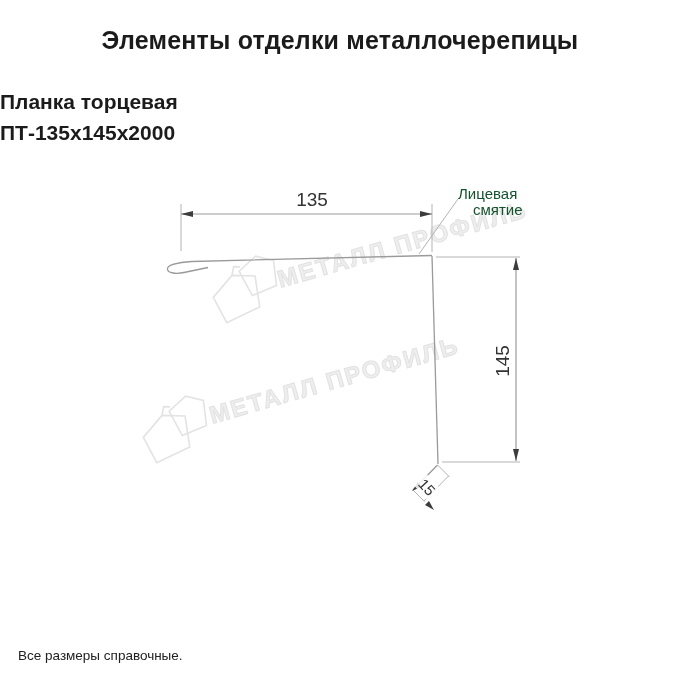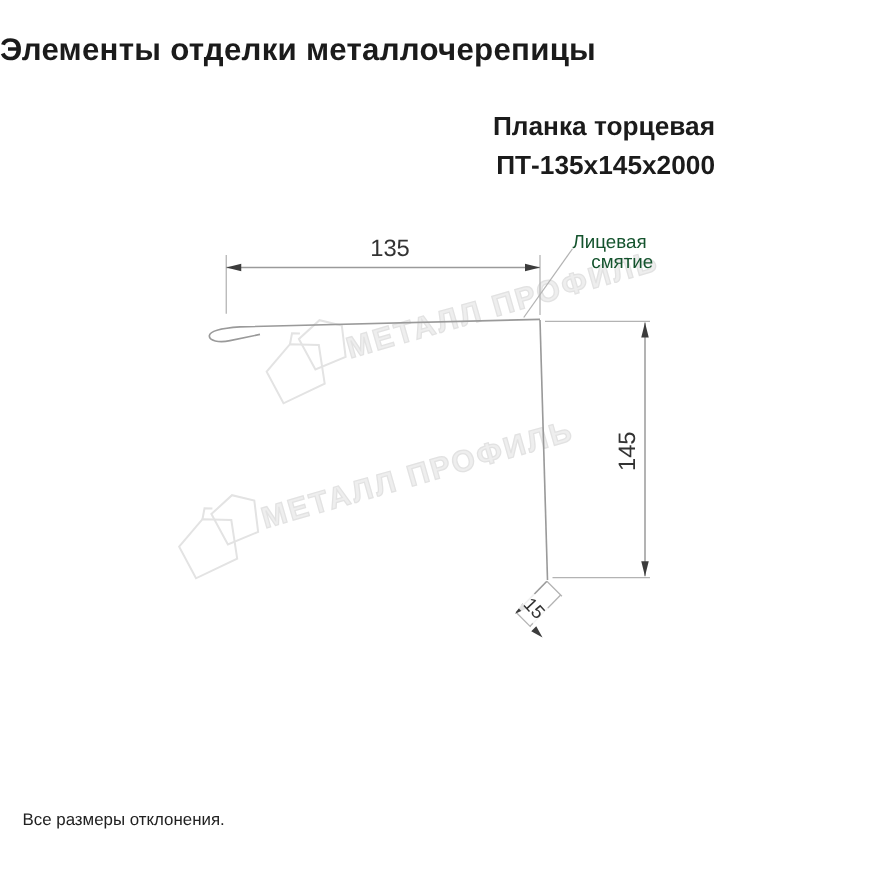--- a/index.html
+++ b/index.html
@@ -3,25 +3,25 @@
 <meta charset="utf-8">
 <style>
   html,body{margin:0;padding:0;background:#fff;}
   #canvas{
     position:relative;width:700px;height:700px;background:#ffffff;overflow:hidden;
     font-family:"Liberation Sans","DejaVu Sans",sans-serif;
   }
   .abs{position:absolute;}
   
   .title{
-    left:0;top:26px;width:680px;text-align:left;
+    left:0;top:26px;width:680px;text-align:center;
     font-size:25px;font-weight:bold;color:#1b1b1b;letter-spacing:0.2px;
   }
   .subtitle{
-    left:0;width:572px;text-align:right;
+    left:0;width:572px;text-align:left;
     font-size:21px;font-weight:bold;color:#1b1b1b;
   }
   .product-name{top:90px;}
   .product-code{top:121px;}
   
   .wm-text{
     font-size:24px;font-weight:bold;letter-spacing:2px;white-space:nowrap;
     color:#eeeeee;-webkit-text-stroke:1px #e2e2e2;
     transform-origin:0 50%;transform:rotate(-16deg);
   }
@@ -112,15 +112,15 @@
 
   <div class="abs dim-label dim-135">135</div>
   <div class="abs dim-label dim-145">145</div>
   <div class="abs dim-label dim-15">15</div>
 
   <div class="abs face-side">
     <div class="l1">Лицевая</div>
     <div class="l2">смятие</div>
   </div>
 
-  <div class="abs footer-line footer-1">Все размеры отклонения.</div>
+  <div class="abs footer-line footer-1">Все размеры справочные.</div>
 
 </div>
 
 </body></html>

